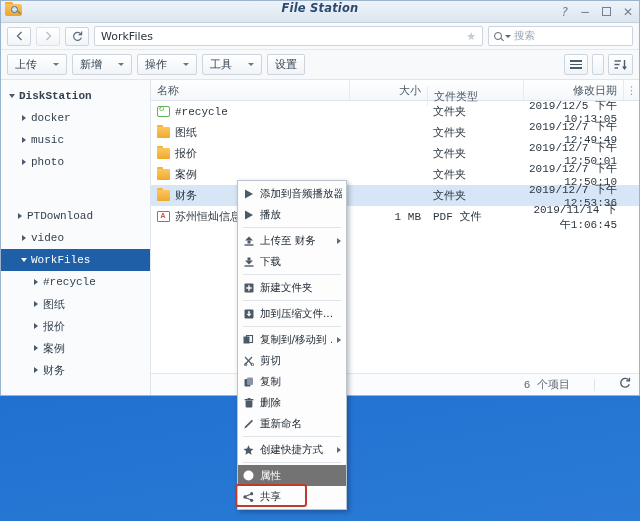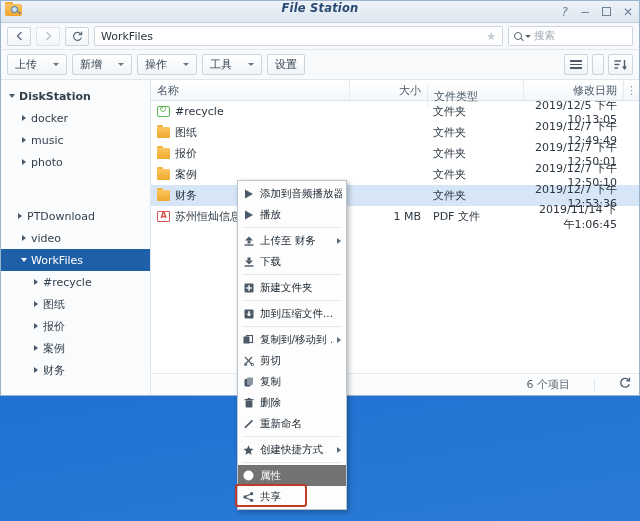--- a/index.html
+++ b/index.html
@@ -86,21 +86,21 @@
   }
   .navbtn.ghost { border-color: #dde3ea; color: #b4bec8; }
   #path-field {
     flex: 1 1 auto; height: 20px;
     background: #fff; border: 1px solid #ccd5df; border-radius: 2px;
     display: flex; align-items: center; padding: 0 6px;
     font-size: 11px; color: #2b3640;
   }
   #path-star { margin-left: auto; color: #c2ccd6; font-size: 11px; }
   #search-field {
-    width: 125px; height: 20px;
+    width: 145px; height: 20px;
     background: #fff; border: 1px solid #ccd5df; border-radius: 2px;
     display: flex; align-items: center; padding: 0 5px; gap: 3px;
     color: #9aa6b2; font-size: 10.5px;
   }
   .search-glass {
     width: 8px; height: 8px; border: 1.4px solid #56646f;
     border-radius: 50%; position: relative; flex: 0 0 auto;
   }
   .search-glass::after {
     content: ""; position: absolute; left: 5px; top: 6px;
@@ -130,21 +130,21 @@
   #toolbar-right { margin-left: auto; display: flex; align-items: center; gap: 4px; }
   .vbtn {
     height: 21px; border: 1px solid #ccd5df; border-radius: 2px;
     background: linear-gradient(#ffffff, #f0f4f8);
     display: flex; align-items: center; justify-content: center;
     padding: 0 5px; color: #4d5c6b;
   }
   .hamburger { display: flex; flex-direction: column; gap: 2px; width: 12px; }
   .hamburger i { display: block; height: 1.5px; background: #4d5c6b; }
   
-  #wbody { flex: 1 1 auto; display: flex; min-height: 0; }
+  #wbody { flex: 1 1 auto; display: flex; min-height: 0; font-family: Liberation Mono, monospace; }
   
   #sidebar {
     width: 150px; flex: 0 0 150px;
     background: #fafbfc; border-right: 1px solid #dfe5ec;
     padding-top: 5px; overflow: hidden;
   }
   .tree-item {
     height: 22px; display: flex; align-items: center;
     font-size: 11px; color: #33414f; padding-right: 4px;
   }

